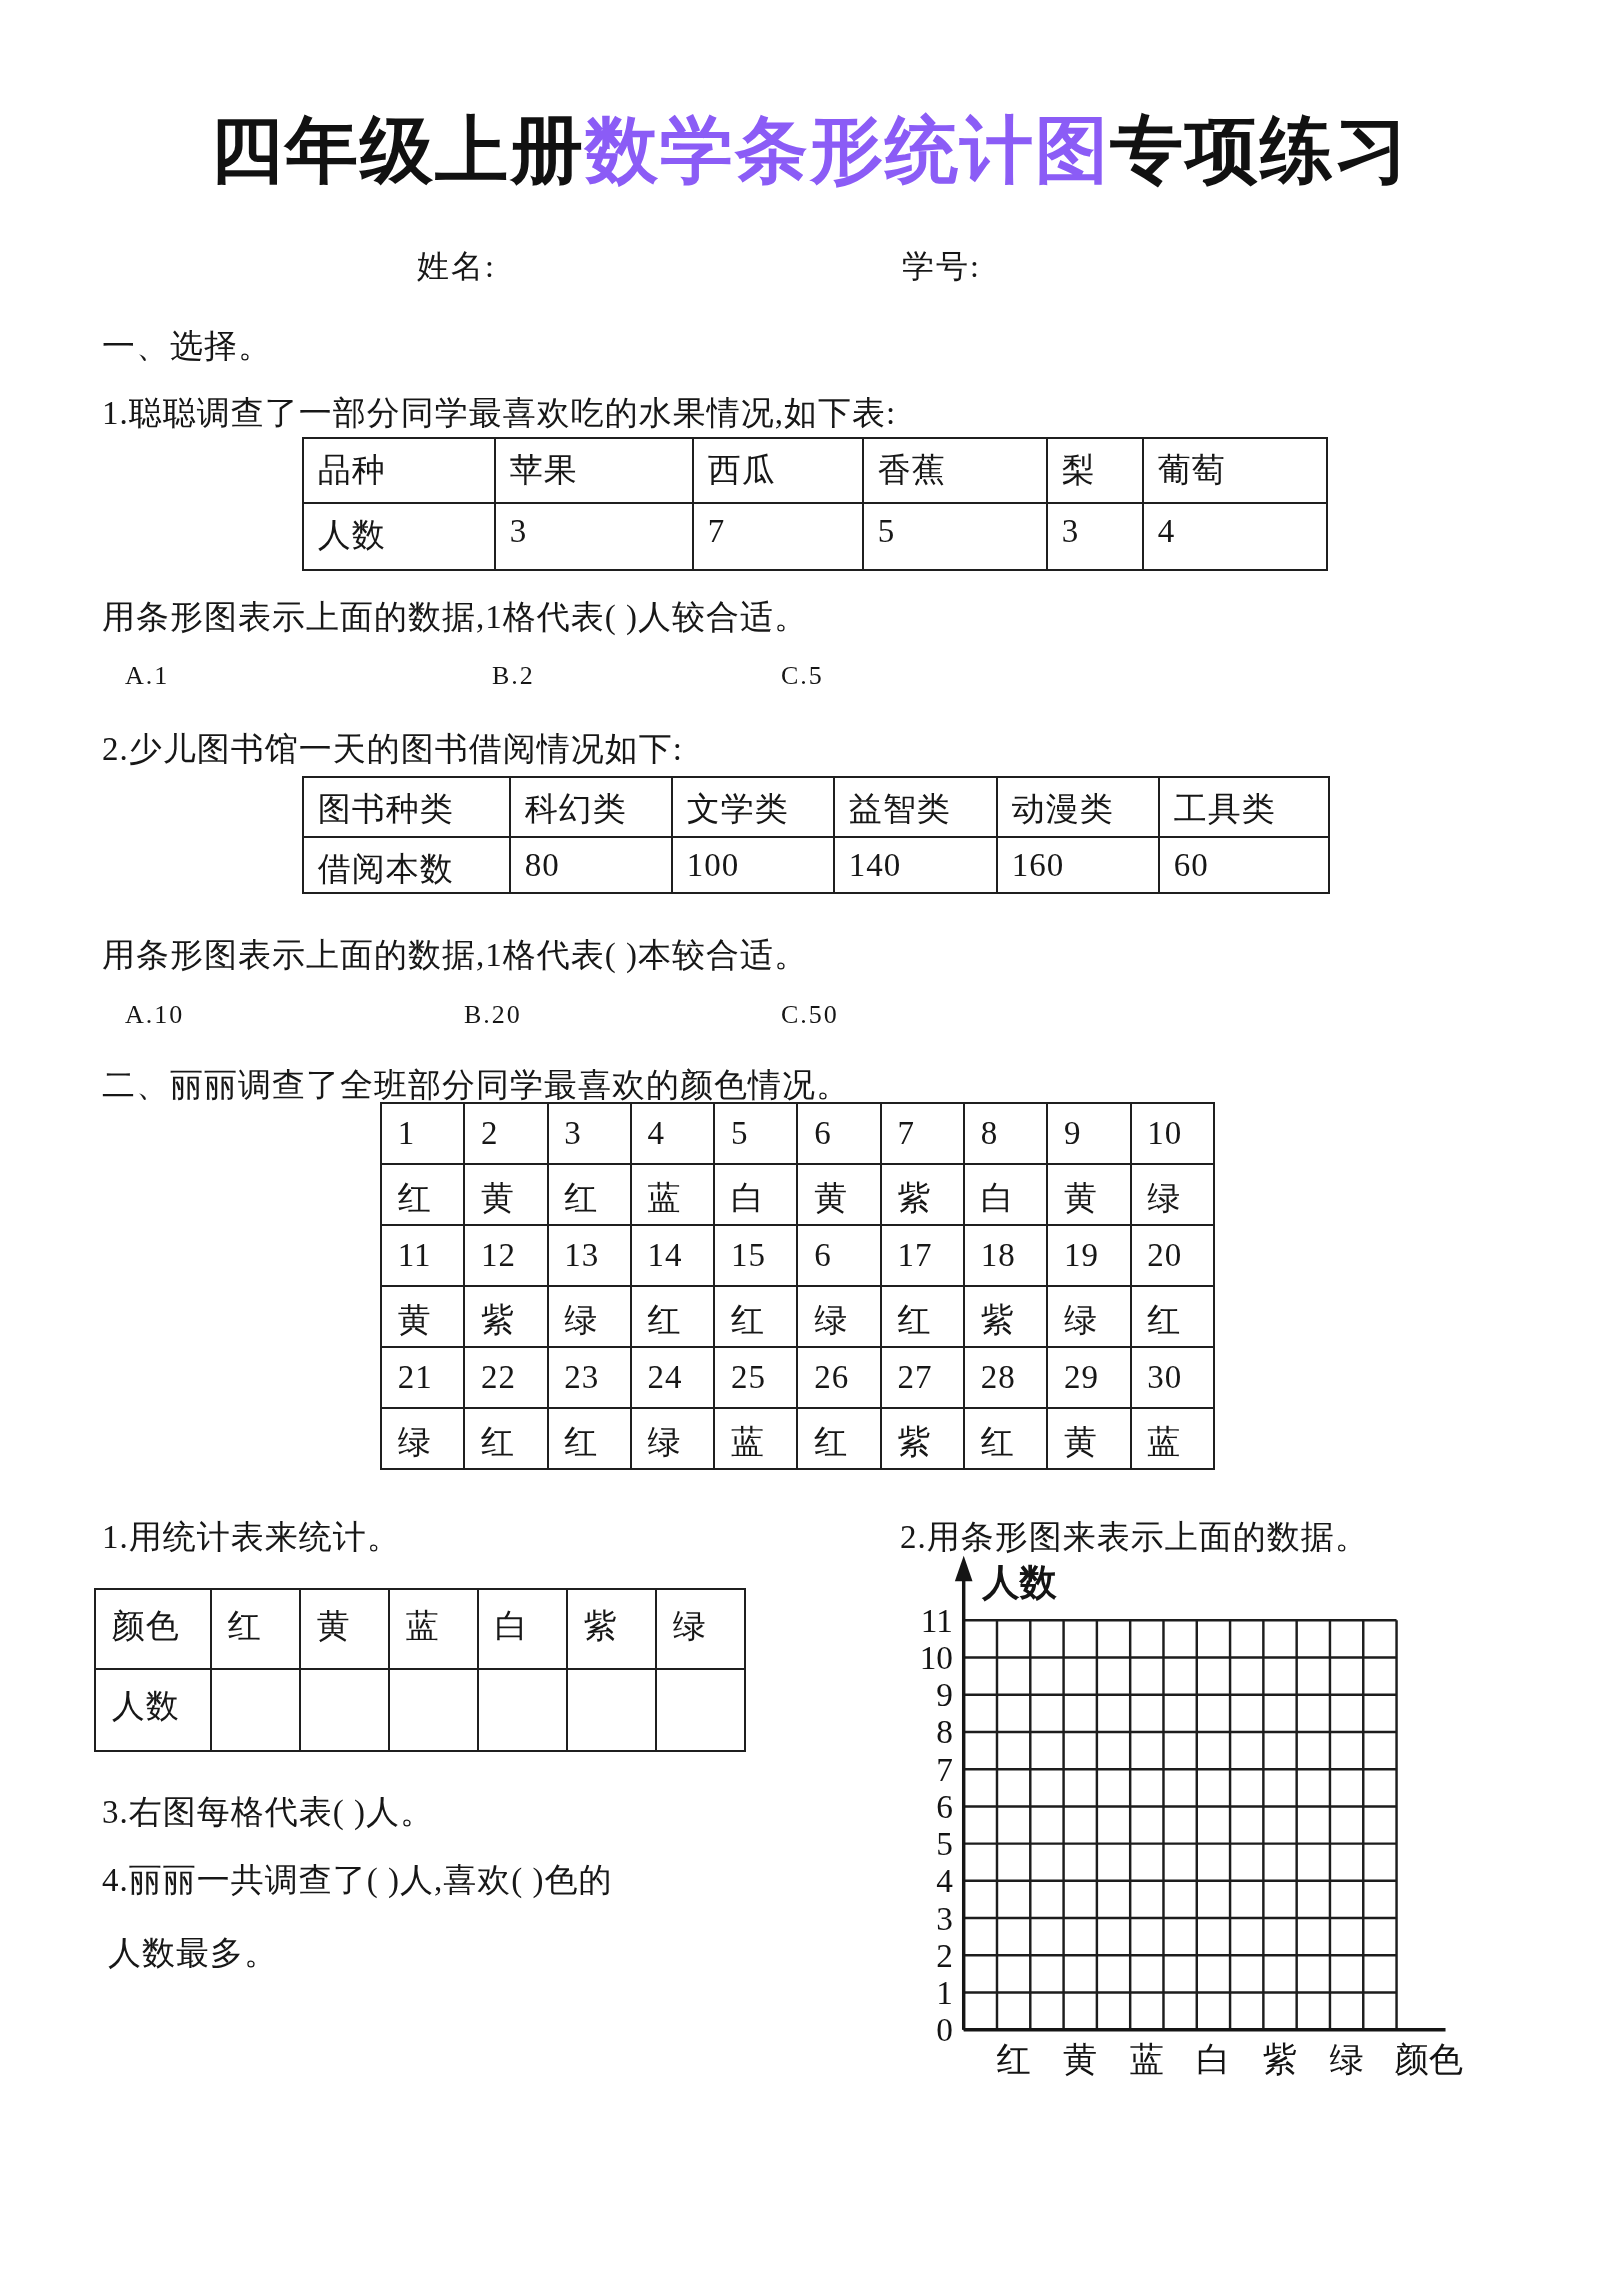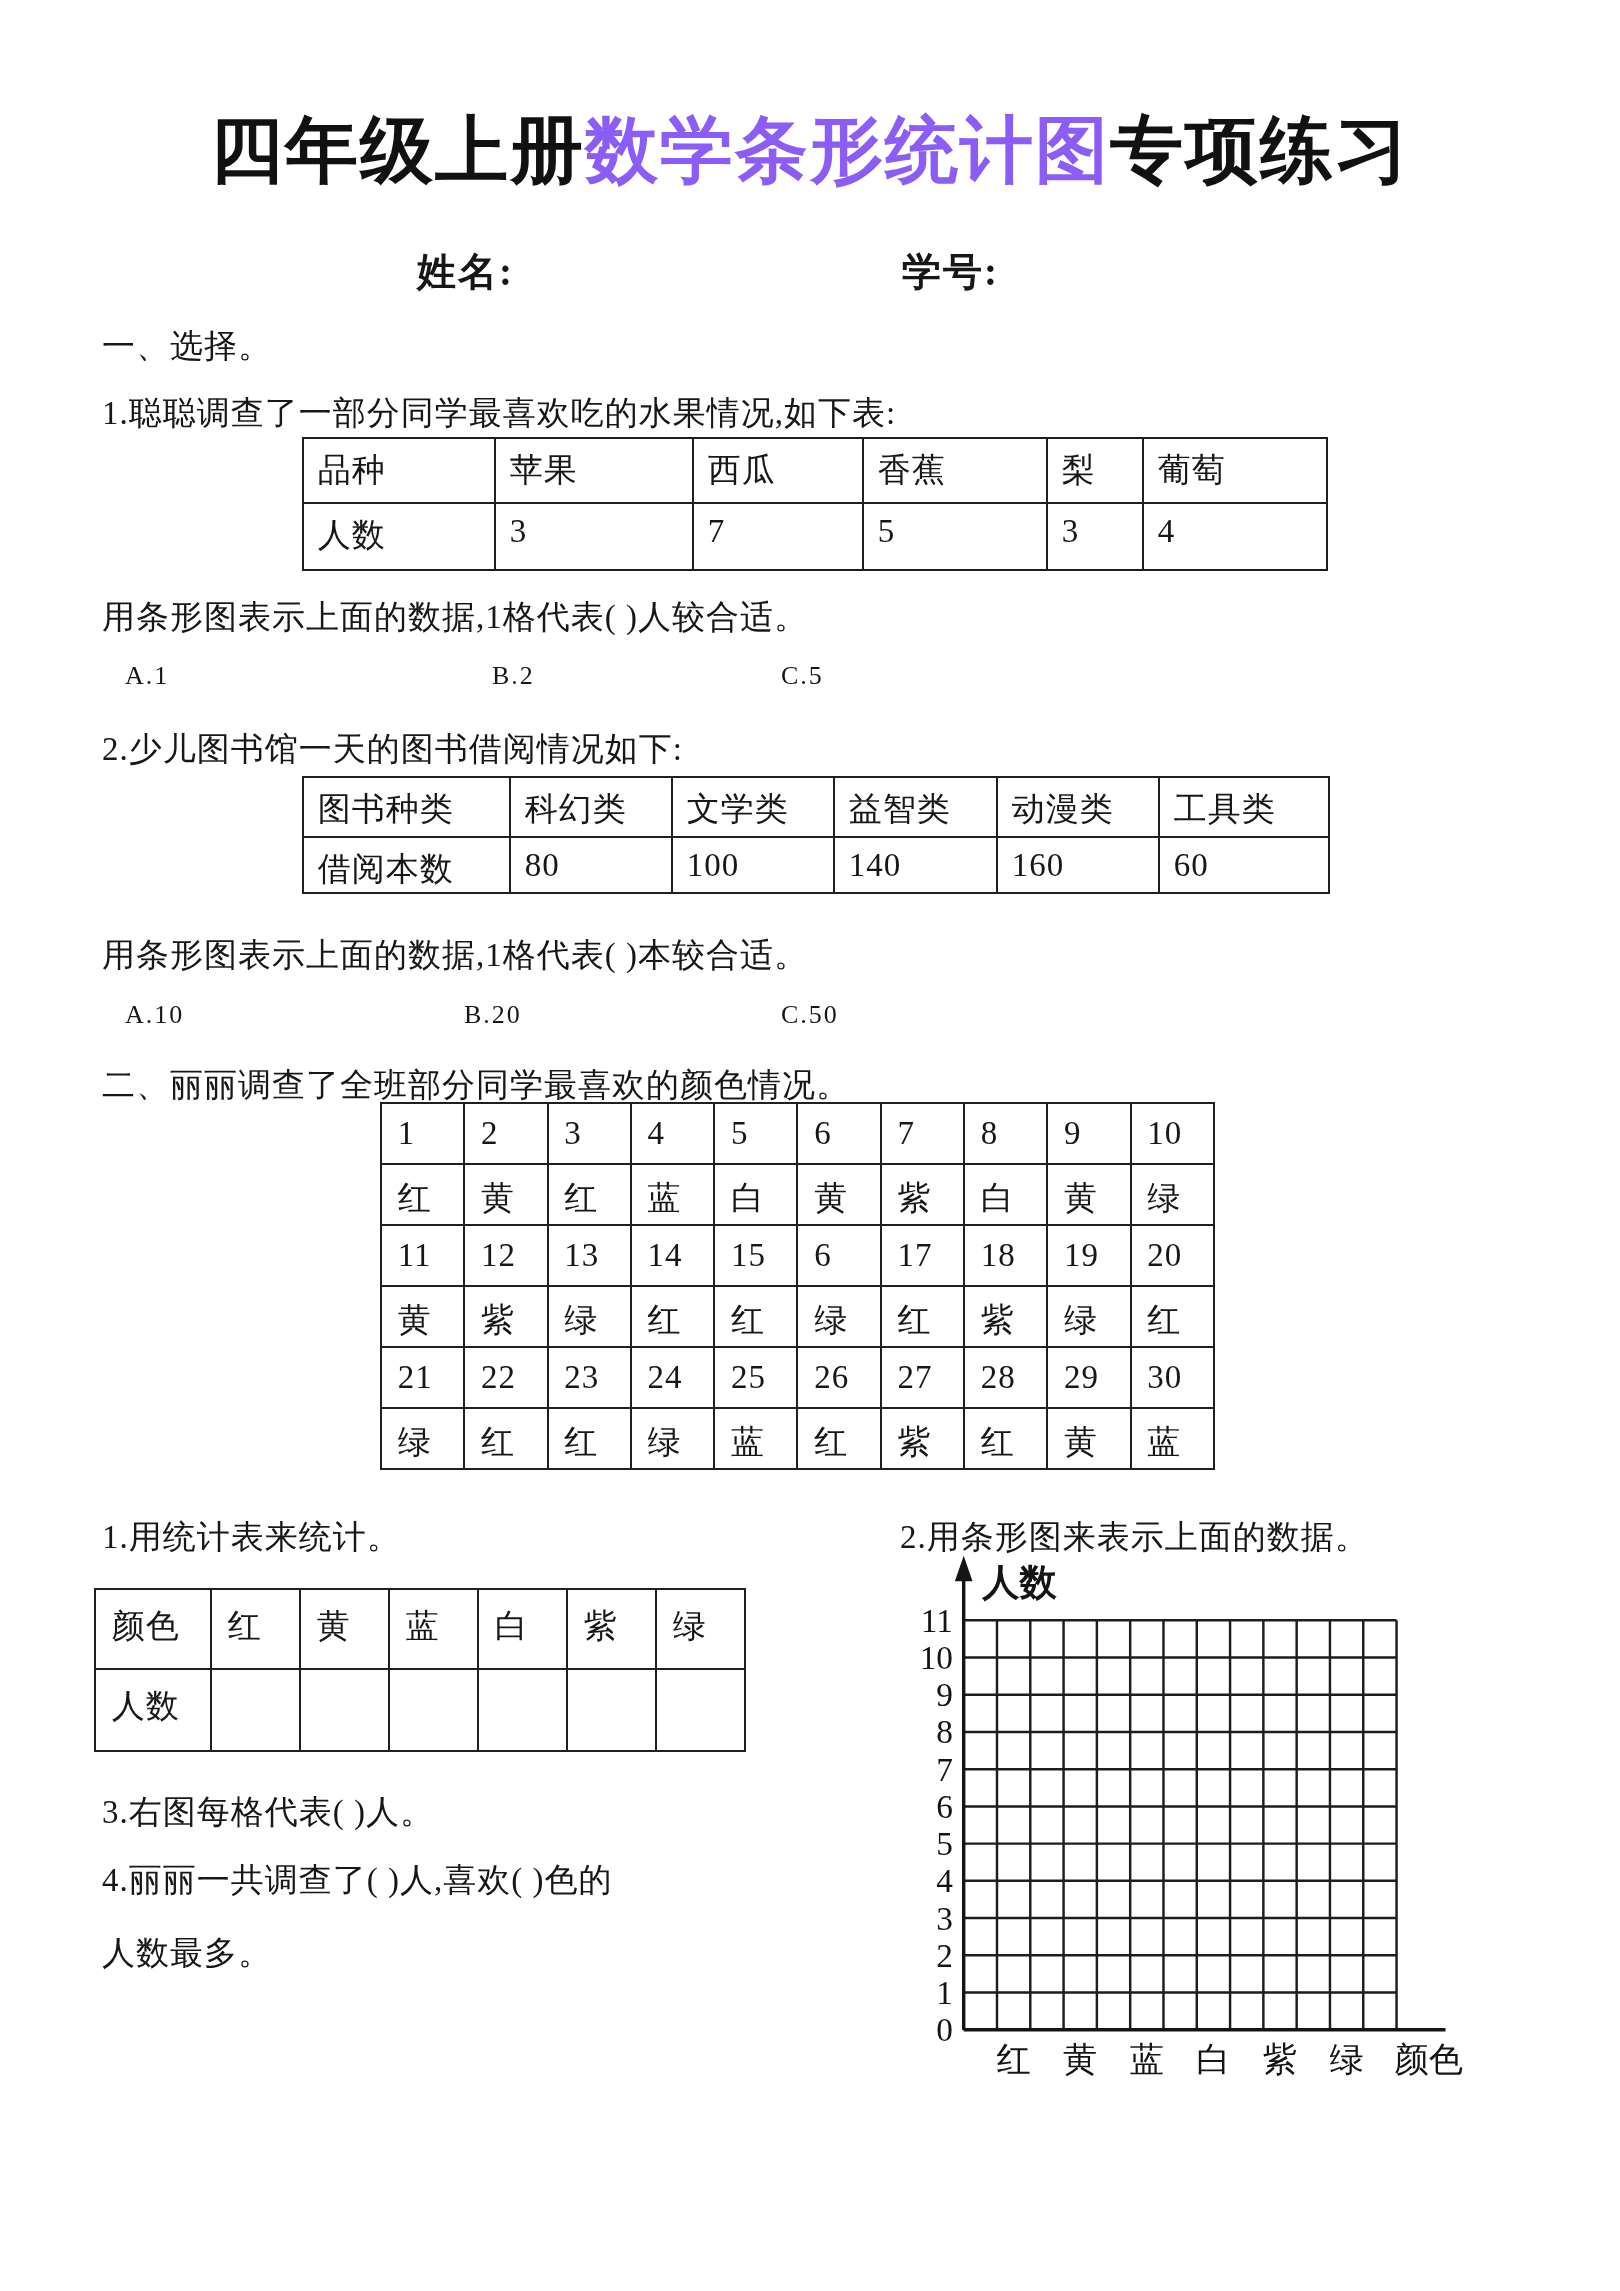--- a/index.html
+++ b/index.html
@@ -2,21 +2,21 @@
 <html><head>
 <meta charset="utf-8">
 <style>
   html,body{margin:0;padding:0;background:#e8e8e8;}
   .page{position:relative;width:1620px;height:2292px;margin:0 auto;background:#ffffff;
         font-family:"Liberation Serif",serif;color:#171717;overflow:hidden;}
   .abs{position:absolute;}
   .title{position:absolute;top:102px;left:0;width:100%;text-align:center;margin:0;
          font-family:"Liberation Sans",sans-serif;font-weight:700;font-size:73px;letter-spacing:2px;color:#111;}
   .red{color:#8b5cf6;}
-  .meta{font-size:39px;font-weight:700;letter-spacing:2px;}
+  .meta{font-size:32px;font-weight:400;letter-spacing:2px;}
   .body-text{font-size:33px;letter-spacing:1px;white-space:nowrap;}
   .opt{font-size:26px;letter-spacing:2px;}
   table.sheet{position:absolute;border-collapse:collapse;table-layout:fixed;}
   table.sheet td{border:2.5px solid #1f1f1f;vertical-align:top;font-size:33px;
                  padding:8.8px 0 0 13.7px;letter-spacing:1px;overflow:hidden;}
   table.survey td{padding:10.8px 0 0 15.7px;}
   table.tally td{padding:13.7px 0 0 15.7px;}
   svg text{font-family:"Liberation Serif",serif;fill:#141414;}
 </style>
 </head>
@@ -227,21 +227,21 @@
         <td></td>
         <td></td>
         <td></td>
         <td></td>
       </tr>
     </tbody>
   </table>
 
   <div class="abs body-text" style="left:102px;top:1790px;">3.右图每格代表(    )人。</div>
   <div class="abs body-text" style="left:102px;top:1858px;">4.丽丽一共调查了(    )人,喜欢(    )色的</div>
-  <div class="abs body-text" style="left:102px;top:1931px;">人数最多。</div>
+  <div class="abs body-text" style="left:108px;top:1931px;">人数最多。</div>
 
   <svg class="abs" style="left:882px;top:1542px;" width="608" height="568" viewBox="0 0 620 580">
     <path fill="none" stroke="#1d1d1d" stroke-width="2.5" d="M83 80V498M117 80V498M151 80V498M185 80V498M219 80V498M253 80V498M287 80V498M321 80V498M355 80V498M389 80V498M423 80V498M457 80V498M491 80V498M525 80V498
          M83 80H525M83 118H525M83 156H525M83 194H525M83 232H525M83 270H525M83 308H525M83 346H525M83 384H525M83 422H525M83 460H525M83 498H525"></path>
     <path fill="none" stroke="#151515" stroke-width="3.5" d="M83 498H575M83 498V32"></path>
     <path fill="#151515" d="M83 14 L74 40 L92 40 Z"></path>
     <text x="102" y="54" font-size="38" font-weight="600">人数</text>
     <text x="72" y="80" font-size="34" text-anchor="end" dominant-baseline="central">11</text>
     <text x="72" y="118" font-size="34" text-anchor="end" dominant-baseline="central">10</text>
     <text x="72" y="156" font-size="34" text-anchor="end" dominant-baseline="central">9</text>

